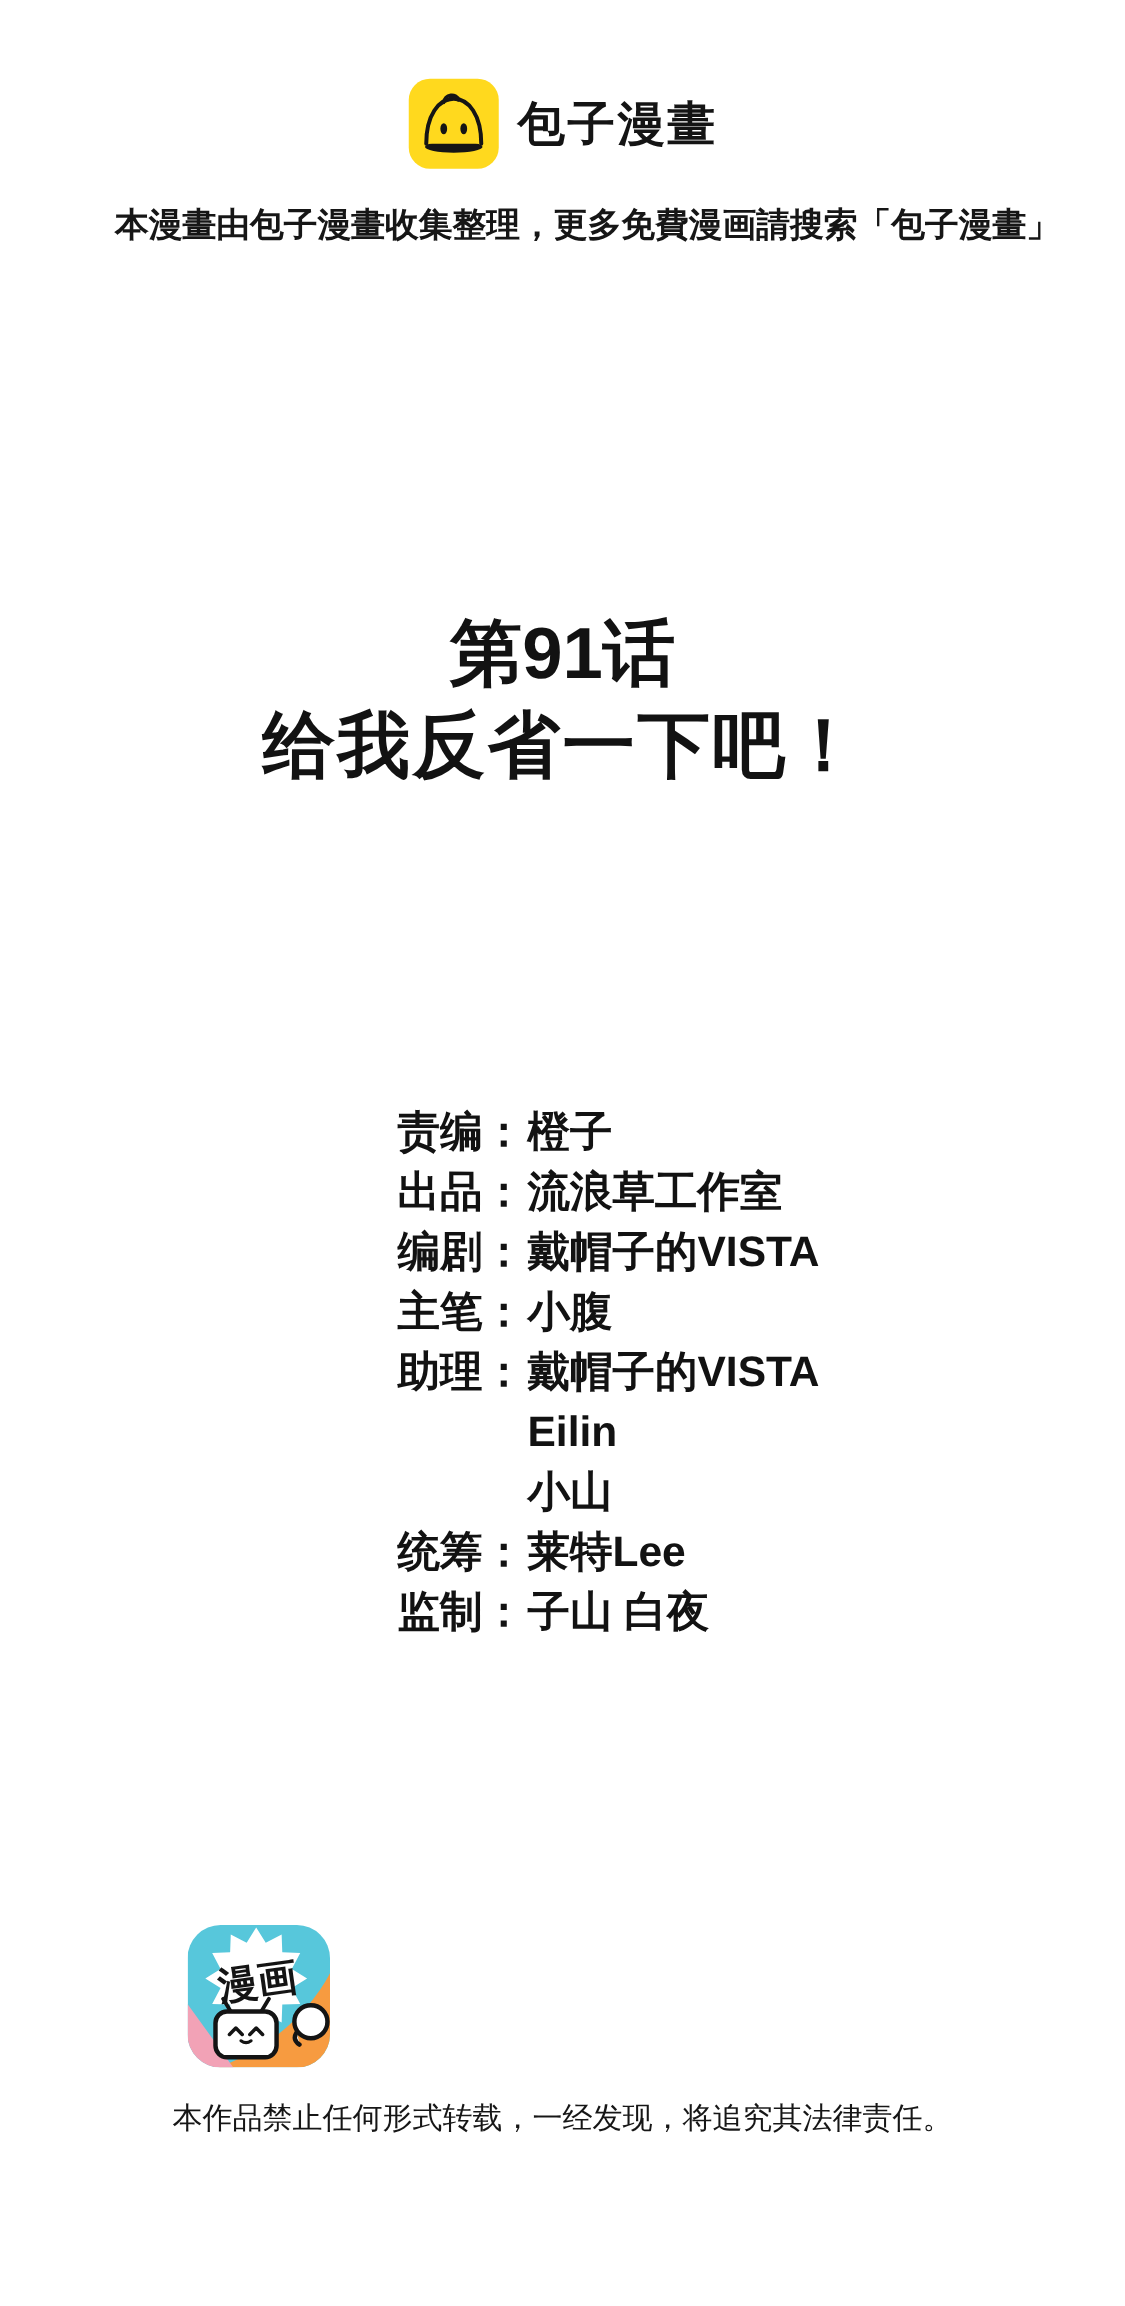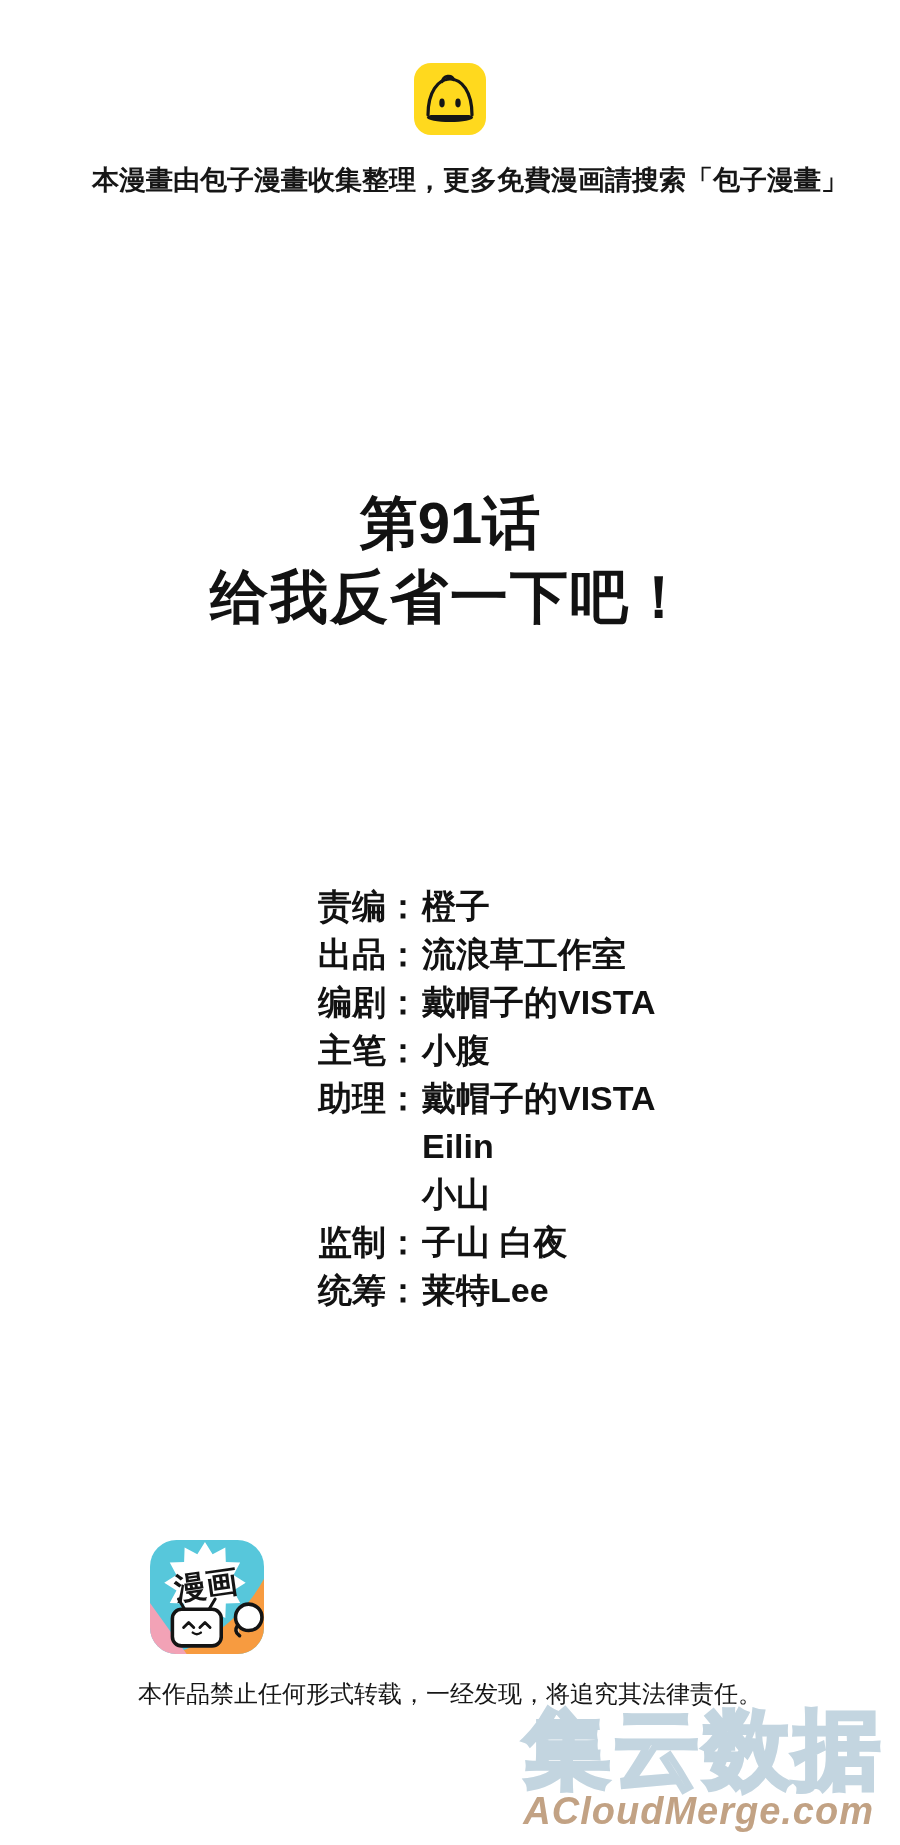--- a/index.html
+++ b/index.html
@@ -84,20 +84,21 @@
   <div class="brand-row">
     <svg class="brand-icon" viewBox="0 0 74 74" aria-hidden="true">
       <rect x="1" y="1" width="72" height="72" rx="17" fill="#FFD91E"></rect>
       <ellipse cx="37" cy="55.5" rx="23" ry="4.6" fill="#151515"></ellipse>
       <path d="M15 53 C15 30 25 17 37 17 C49 17 59 30 59 53" fill="#FFD91E" stroke="#151515" stroke-width="3.2" stroke-linecap="round"></path>
       <path d="M29 20 C30 13 39 12 41 18" fill="none" stroke="#151515" stroke-width="2.6" stroke-linecap="round"></path>
       <path d="M33 18 C35 14 40 14.5 40.5 18" fill="none" stroke="#151515" stroke-width="2.2" stroke-linecap="round"></path>
       <ellipse cx="29" cy="41" rx="2.7" ry="4.4" fill="#151515"></ellipse>
       <ellipse cx="45" cy="41" rx="2.7" ry="4.4" fill="#151515"></ellipse>
     </svg>
+    <span class="brand-name">包子漫畫</span>
   </div>
 
   <div class="notice">本漫畫由包子漫畫收集整理，更多免費漫画請搜索「包子漫畫」</div>
 
   <div class="chapter-title">
     <div class="chapter-number">第91话</div>
     <div class="chapter-name">给我反省一下吧！</div>
   </div>
 
   <div class="credits">
@@ -123,26 +124,26 @@
     </div>
     <div class="credit-row">
       <span class="credit-label"></span>
       <span class="credit-value">Eilin</span>
     </div>
     <div class="credit-row">
       <span class="credit-label"></span>
       <span class="credit-value">小山</span>
     </div>
     <div class="credit-row">
+      <span class="credit-label">统筹：</span>
+      <span class="credit-value">莱特Lee</span>
+    </div>
+    <div class="credit-row">
       <span class="credit-label">监制：</span>
       <span class="credit-value">子山 白夜</span>
-    </div>
-    <div class="credit-row">
-      <span class="credit-label">统筹：</span>
-      <span class="credit-value">莱特Lee</span>
     </div>
   </div>
 
   <div class="platform-row">
     <svg class="platform-icon" viewBox="0 0 112 112" aria-hidden="true">
       <defs>
         <clipPath id="biliClip">
             <rect x="0" y="0" width="112" height="112" rx="26"></rect>
           </clipPath>
       </defs>
@@ -161,18 +162,14 @@
         <g>
           <circle cx="97" cy="76" r="13" fill="#ffffff" stroke="#141414" stroke-width="3.5"></circle>
           <path d="M86 84 q-4 6 2 10" stroke="#141414" stroke-width="3.5" fill="#ffffff" stroke-linecap="round"></path>
         </g>
       </g>
     </svg>
   </div>
 
   <div class="disclaimer">本作品禁止任何形式转载，一经发现，将追究其法律责任。</div>
 
-  <div class="watermark">
-    <div class="watermark-text">集云数据</div>
-    <div class="watermark-site">ACloudMerge.com</div>
-  </div>
 
 </div>
 
 </body></html>

